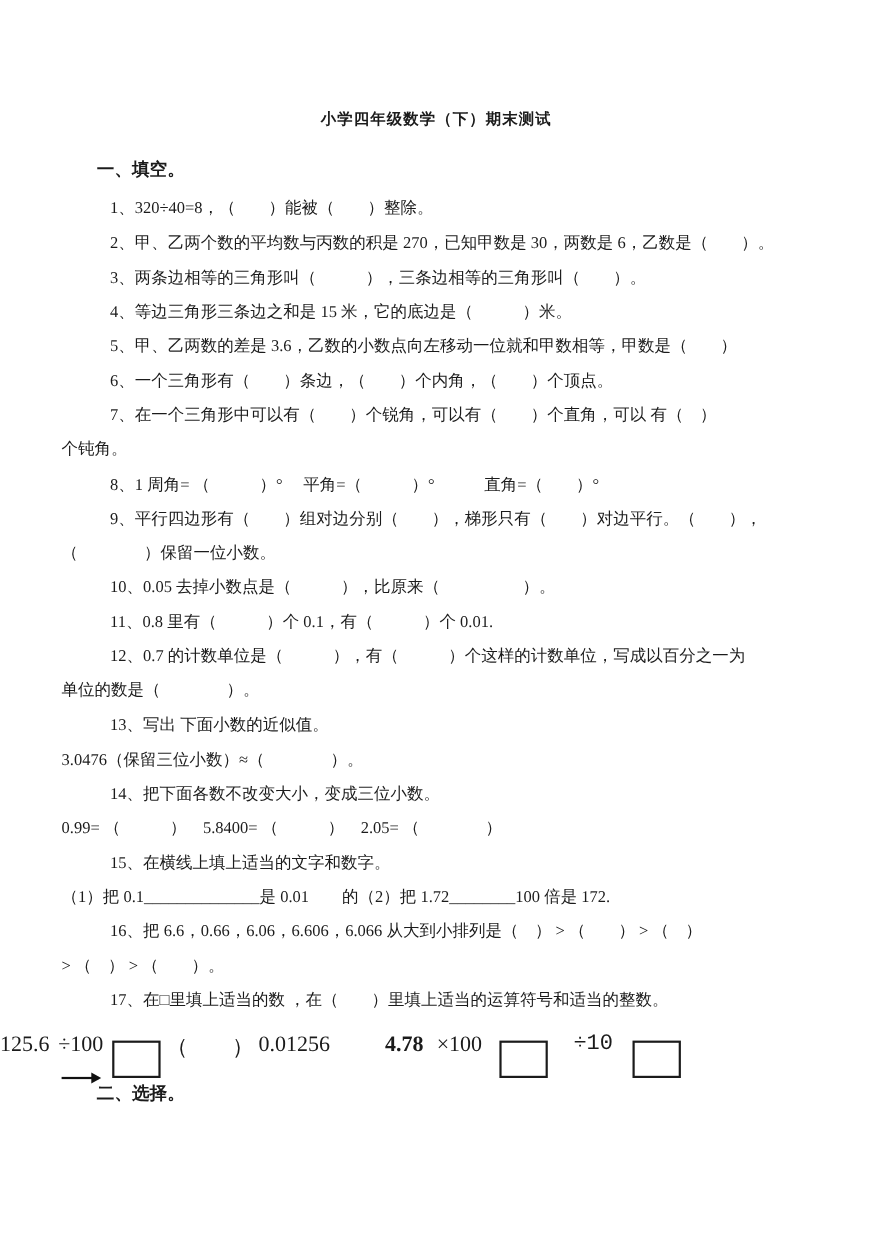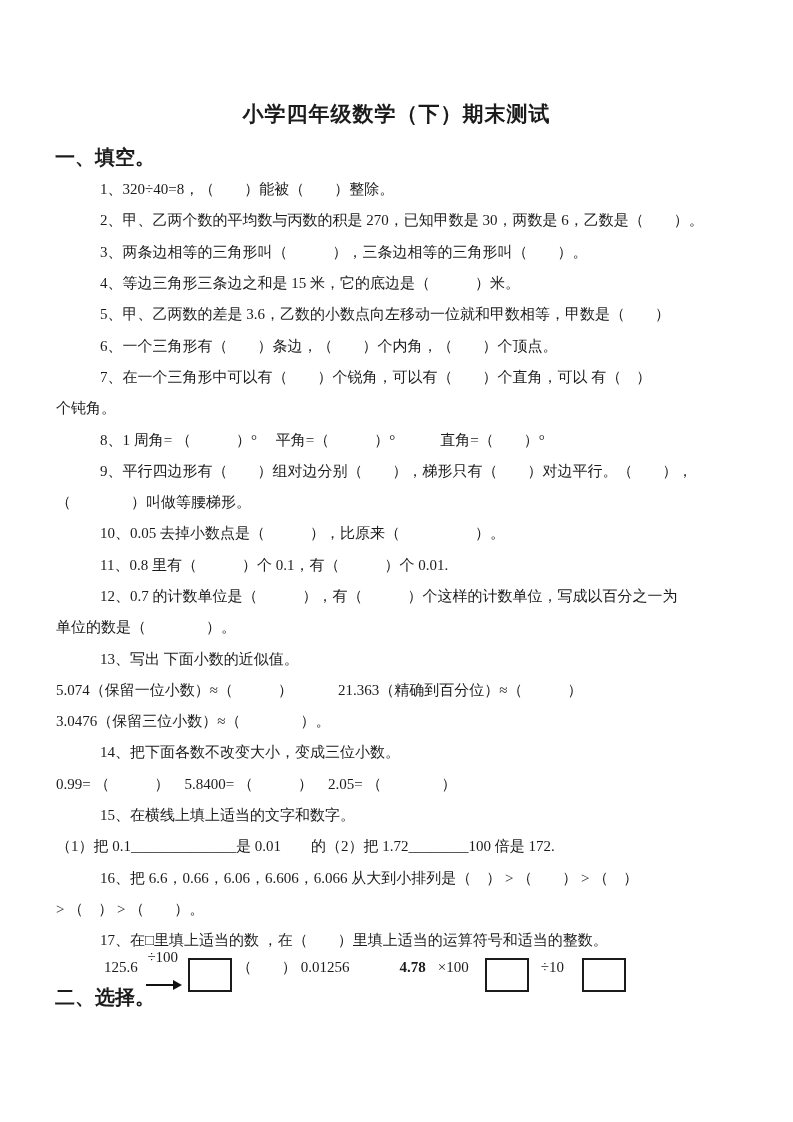--- a/index.html
+++ b/index.html
@@ -10,50 +10,49 @@
     color:#1b1b1b;
     font-family:"Liberation Serif", serif;
     overflow:hidden;
     margin:0 auto;
   }
   .doc-title{
     position:absolute;top:100px;left:0;right:0;
     text-align:center;
     font-family:"Liberation Sans", sans-serif;
     font-weight:bold;
-    font-size:21px;
+    font-size:14px;
     letter-spacing:1px;
   }
   .section-heading{
-    position:absolute;left:55px;
+    position:absolute;left:88px;
     font-family:Liberation Sans, sans-serif;
     font-weight:bold;
-    font-size:20px;
+    font-size:16px;
   }
   .heading-fill{top:144px;}
   .heading-choice{top:984px;}
   .lines{
     position:absolute;top:174px;left:0;right:12px;
   }
   .line{
     height:31.3px;
     display:flex;
     align-items:center;
     white-space:nowrap;
     font-size:15px;
   }
   .line.q{padding-left:100px;}
   .line.sub{padding-left:56px;}
   .expr-row{
     position:absolute;top:938px;left:0;
     height:58px;
     display:flex;
-    align-items:center;
-    padding-left:104px;
-    font-size:15px;
+    align-items:flex-start;
+    font-size:20px;
     white-space:nowrap;
   }
   .op-col{
     display:inline-flex;
     flex-direction:column;
     align-items:center;
     margin-left:8px;
     gap:14px;
   }
   .arrow{
@@ -75,21 +74,21 @@
     display:inline-block;
     position:relative;top:8px;
     background:#fff;
   }
   .bx1{margin-left:8px;}
   .paren-seg{margin-left:5px;}
   .result-seg{margin-left:4px;}
   .val2-seg{margin-left:50px;font-weight:bold;}
   .op2-seg{margin-left:12px;}
   .bx2{margin-left:16px;}
-  .op3-seg{margin-left:12px;}
+  .op3-seg{margin-left:23px;font-family:Liberation Mono, monospace;}
   .bx3{margin-left:18px;}
 </style>
 </head>
 <body>
 
 <div class="page">
 
   <div class="doc-title">小学四年级数学（下）期末测试</div>
 
   <div class="section-heading heading-fill">一、填空。</div>
@@ -98,27 +97,26 @@
     <div class="line q">1、320÷40=8，（　　）能被（　　）整除。</div>
     <div class="line q">2、甲、乙两个数的平均数与丙数的积是 270，已知甲数是 30，两数是 6，乙数是（　　）。</div>
     <div class="line q">3、两条边相等的三角形叫（　　　），三条边相等的三角形叫（　　）。</div>
     <div class="line q">4、等边三角形三条边之和是 15 米，它的底边是（　　　）米。</div>
     <div class="line q">5、甲、乙两数的差是 3.6，乙数的小数点向左移动一位就和甲数相等，甲数是（　　）</div>
     <div class="line q">6、一个三角形有（　　）条边，（　　）个内角，（　　）个顶点。</div>
     <div class="line q">7、在一个三角形中可以有（　　）个锐角，可以有（　　）个直角，可以 有（　）</div>
     <div class="line sub">个钝角。</div>
     <div class="line q">8、1 周角= （　　　）°　 平角=（　　　）°　　　直角=（　　）°</div>
     <div class="line q">9、平行四边形有（　　）组对边分别（　　），梯形只有（　　）对边平行。（　　），</div>
-    <div class="line sub">（　　　　）叫做等腰梯形。</div>
+    <div class="line sub">（　　　　）保留一位小数。</div>
     <div class="line q">10、0.05 去掉小数点是（　　　），比原来（　　　　　）。</div>
     <div class="line q">11、0.8 里有（　　　）个 0.1，有（　　　）个 0.01.</div>
     <div class="line q">12、0.7 的计数单位是（　　　），有（　　　）个这样的计数单位，写成以百分之一为</div>
     <div class="line sub">单位的数是（　　　　）。</div>
     <div class="line q">13、写出 下面小数的近似值。</div>
-    <div class="line sub">5.074（保留一位小数）≈（　　　）　　　21.363（精确到百分位）≈（　　　）</div>
     <div class="line sub">3.0476（保留三位小数）≈（　　　　）。</div>
     <div class="line q">14、把下面各数不改变大小，变成三位小数。</div>
     <div class="line sub">0.99= （　　　）　5.8400= （　　　）　2.05= （　　　　）</div>
     <div class="line q">15、在横线上填上适当的文字和数字。</div>
     <div class="line sub">（1）把 0.1______________是 0.01　　的（2）把 1.72________100 倍是 172.</div>
     <div class="line q">16、把 6.6，0.66，6.06，6.606，6.066 从大到小排列是（　） &gt; （　　） &gt; （　）</div>
     <div class="line sub">&gt; （　） &gt; （　　）。</div>
     <div class="line q">17、在□里填上适当的数 ，在（　　）里填上适当的运算符号和适当的整数。</div>
   </div>
 

